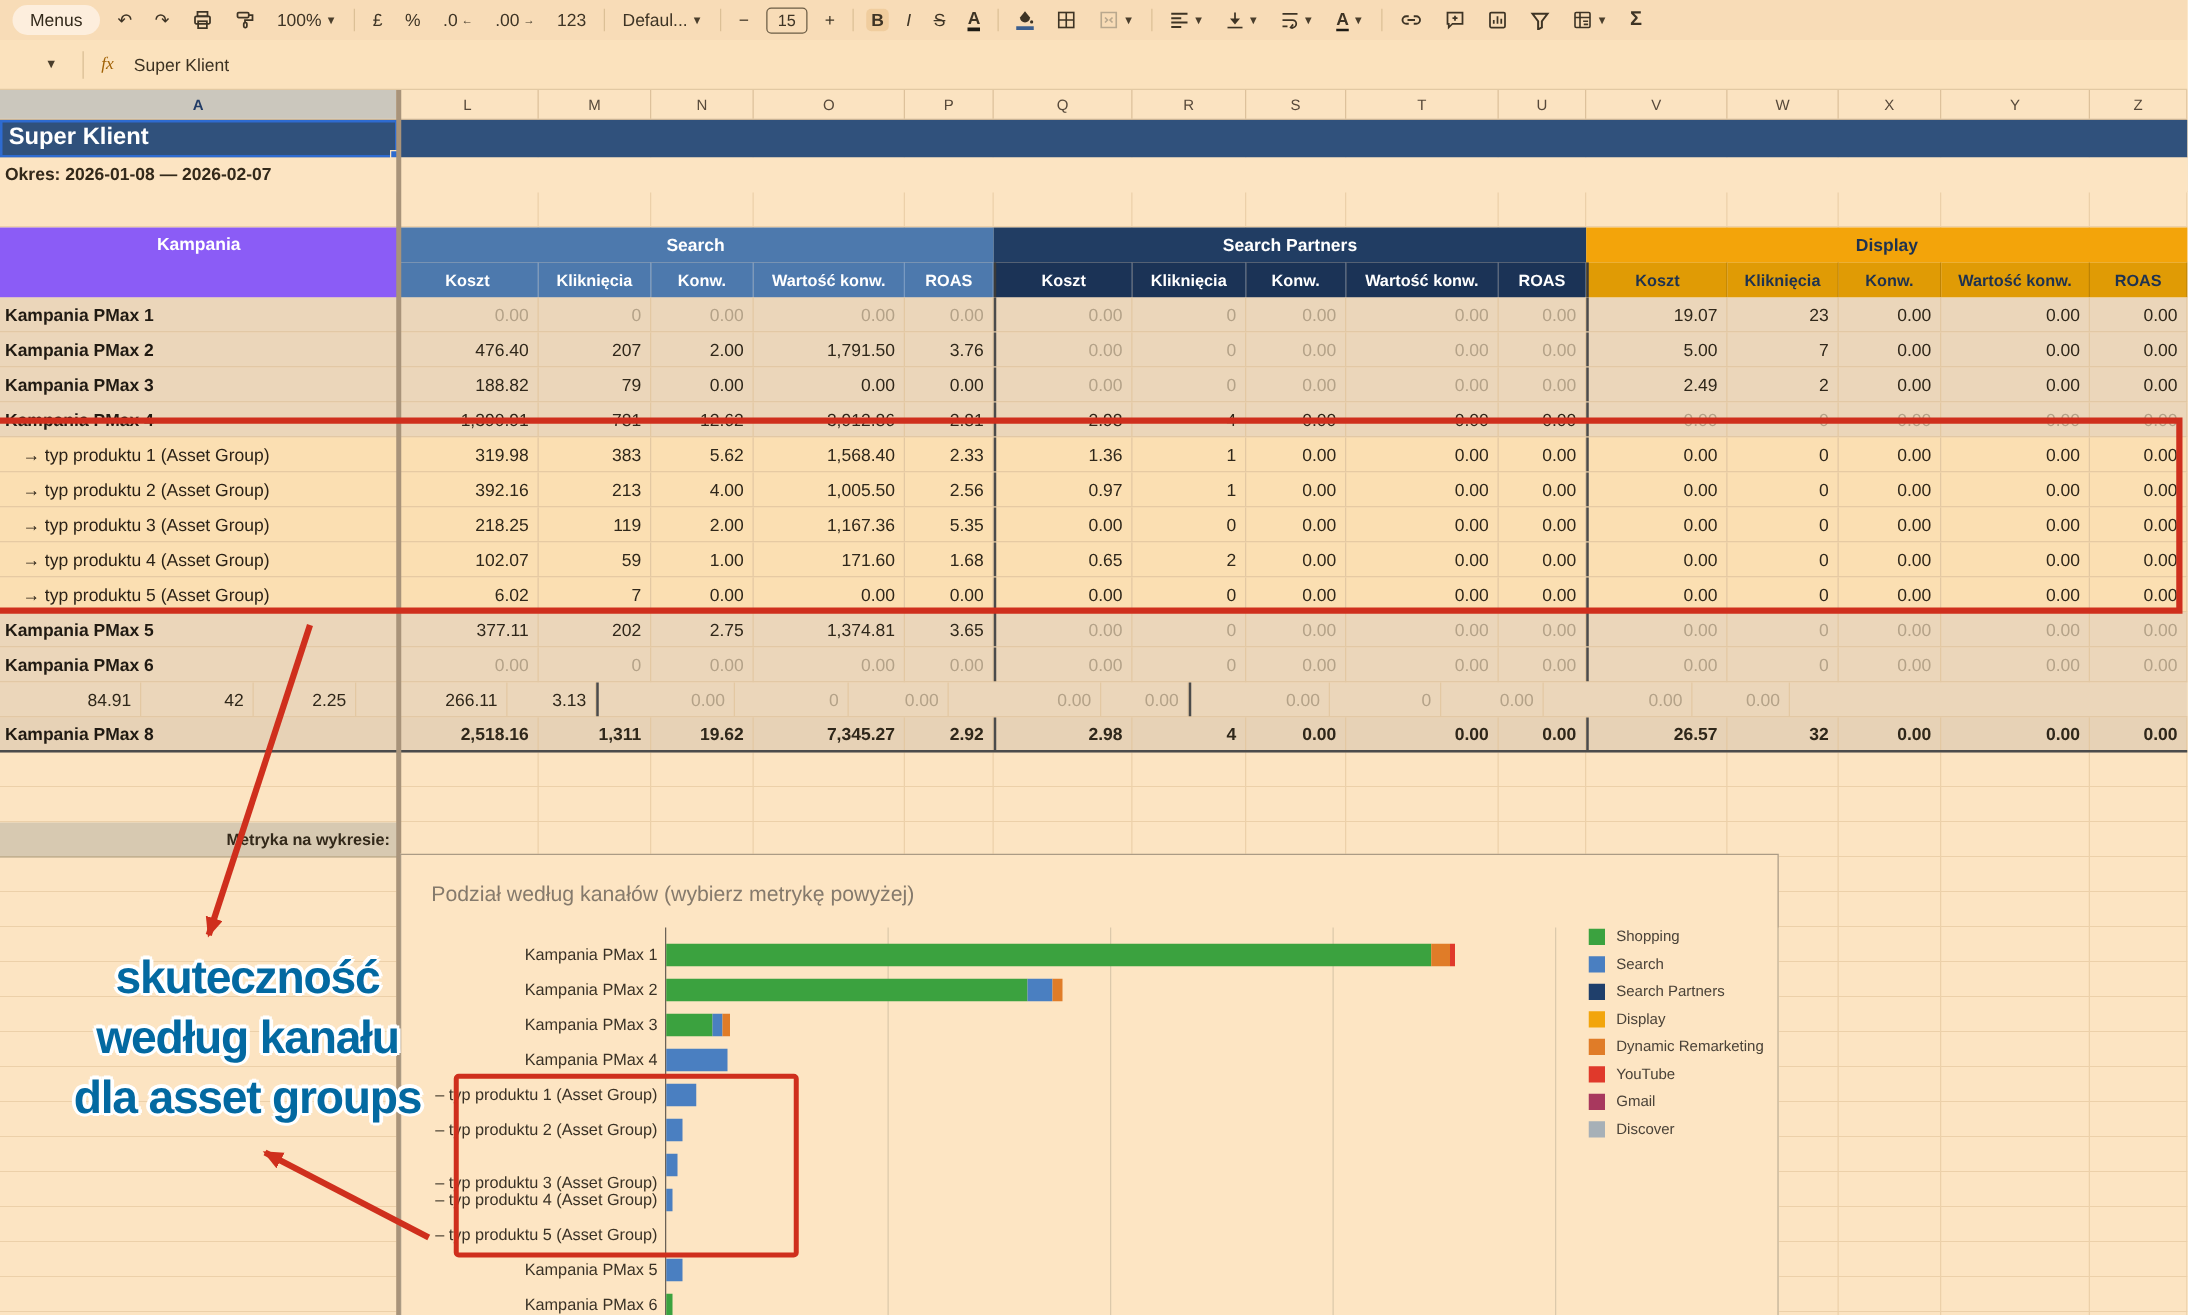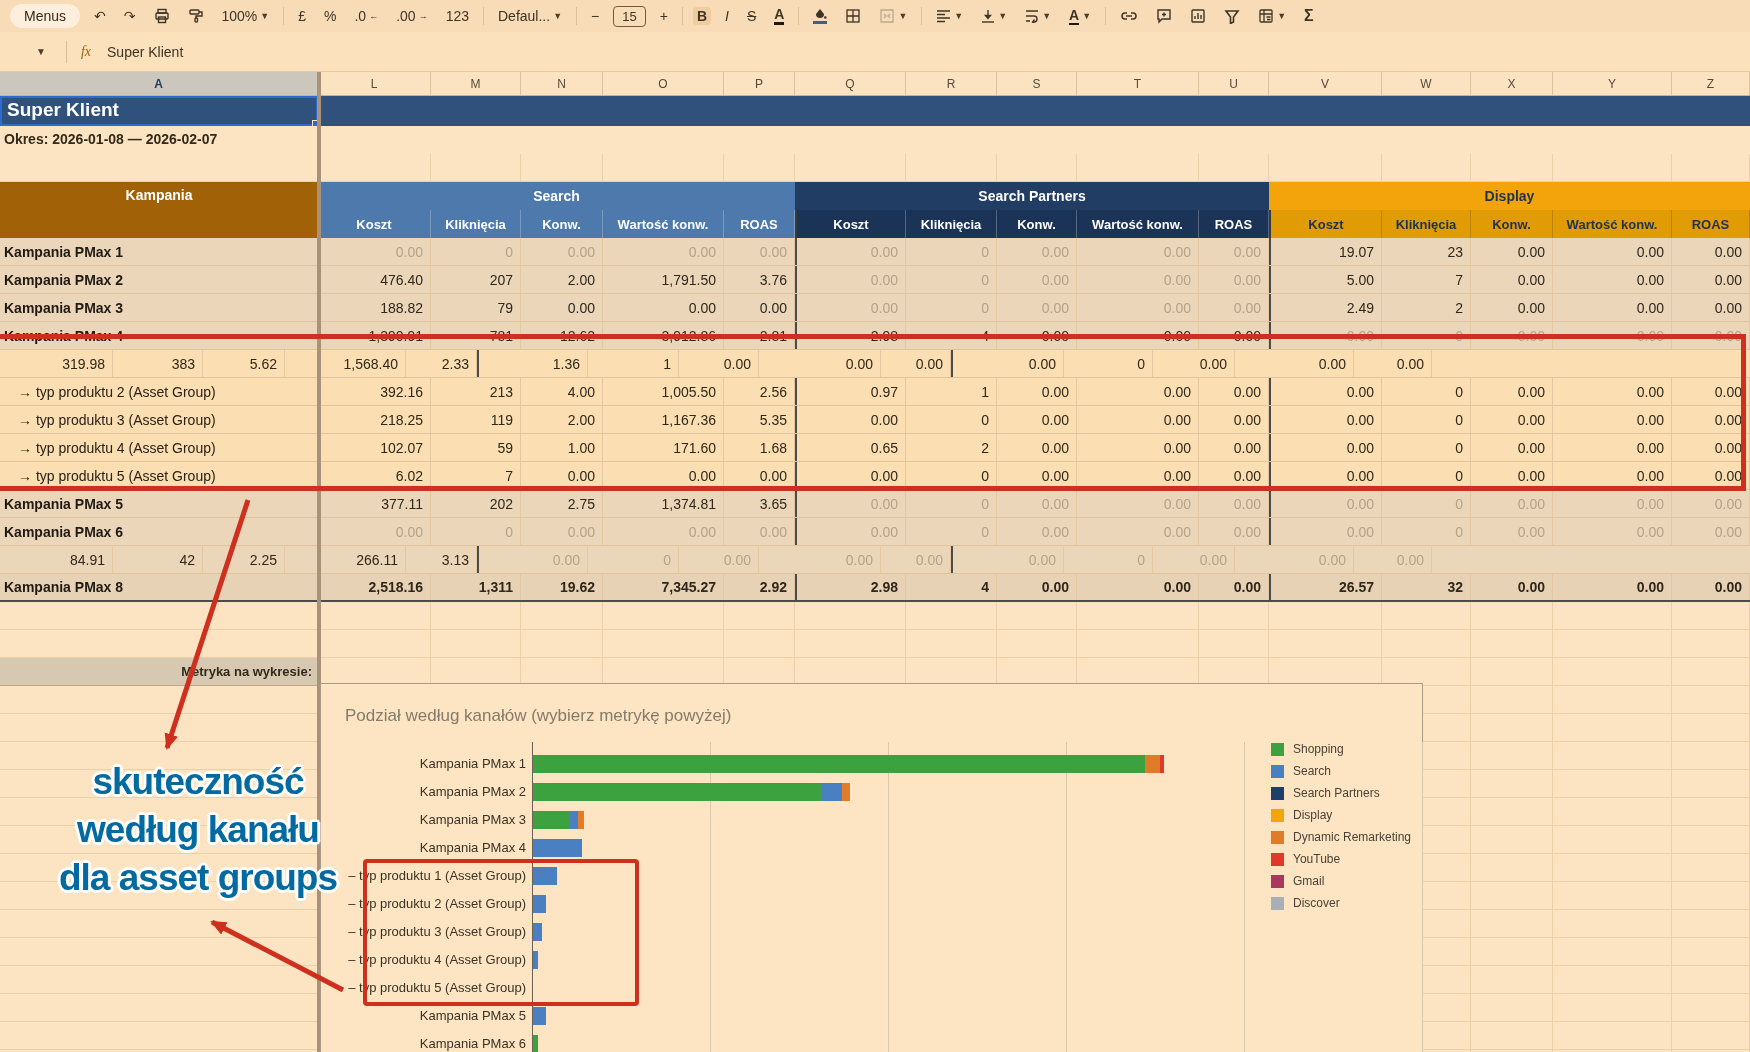--- a/index.html
+++ b/index.html
@@ -46,21 +46,21 @@
   .vline{position:absolute;top:96px;bottom:0;width:1px;background:#ecd0a9;}
 
   
   .row-title{position:absolute;left:0;top:96px;width:1750px;height:30px;background:#30517c;}
   .row-title .t{position:absolute;left:7px;top:3px;color:#fff;font-weight:bold;font-size:19px;}
   .sel-cell{position:absolute;left:0;top:96px;width:318px;height:30px;border:2px solid #2e6bd0;}
   .sel-handle{position:absolute;left:312px;top:120px;width:7px;height:7px;background:#2e6bd0;border:1px solid #fce4c2;}
   .row-period{position:absolute;left:0;top:126px;width:1750px;height:28px;background:#fce4c2;}
   .row-period .t{position:absolute;left:4px;top:5px;color:#33291a;font-weight:bold;font-size:14px;}
 
-  .kampania-hd{position:absolute;left:0;top:182px;width:318px;height:56px;background:#a16207;
+  .kampania-hd{position:absolute;left:0;top:182px;width:318px;height:56px;background:#8b5cf6;
     color:#fff;font-weight:bold;font-size:14px;display:flex;align-items:flex-start;justify-content:center;padding-top:5px;}
   .grp{position:absolute;top:182px;height:28px;color:#fff;font-weight:bold;font-size:14px;
     display:flex;align-items:center;justify-content:center;}
   .subrow{position:absolute;left:318px;top:210px;height:28px;display:flex;}
   .subcell{height:100%;display:flex;align-items:center;justify-content:center;
     font-weight:bold;font-size:13px;color:#fff;border-right:1px solid rgba(255,255,255,.25);}
   .subcell.g-display{color:#1e3250;border-right-color:rgba(0,0,0,.15);}
   .subcell.gstart{border-left:2px solid #3a3a3a;}
 
   .trow{position:absolute;left:0;height:28px;display:flex;border-bottom:1px solid #dfc49e;}
@@ -386,20 +386,21 @@
         <div class="vc" style="width: 80px;">0.00</div>
         <div class="vc" style="width: 122px;">0.00</div>
         <div class="vc" style="width: 70px;">0.00</div>
         <div class="vc dim gstart" style="width: 113px;">0.00</div>
         <div class="vc dim" style="width: 89px;">0</div>
         <div class="vc dim" style="width: 82px;">0.00</div>
         <div class="vc dim" style="width: 119px;">0.00</div>
         <div class="vc dim" style="width: 78px;">0.00</div>
       </div>
       <div class="trow asset" style="top: 350px; width: 1750px; background: rgb(251, 223, 178);">
+        <div class="lbl">→ typ produktu 1 (Asset Group)</div>
         <div class="vc" style="width: 113px;">319.98</div>
         <div class="vc" style="width: 90px;">383</div>
         <div class="vc" style="width: 82px;">5.62</div>
         <div class="vc" style="width: 121px;">1,568.40</div>
         <div class="vc" style="width: 71px;">2.33</div>
         <div class="vc gstart" style="width: 111px;">1.36</div>
         <div class="vc" style="width: 91px;">1</div>
         <div class="vc" style="width: 80px;">0.00</div>
         <div class="vc" style="width: 122px;">0.00</div>
         <div class="vc" style="width: 70px;">0.00</div>
@@ -590,21 +591,21 @@
           <div class="seg" style="width: 49px; background: rgb(74, 127, 193);"></div>
         </div>
         <div class="bar-label" style="left: 0px; width: 205px; top: 183px;">– typ produktu 1 (Asset Group)</div>
         <div class="bar" style="left: 212px; top: 183px; height: 18px;">
           <div class="seg" style="width: 24px; background: rgb(74, 127, 193);"></div>
         </div>
         <div class="bar-label" style="left: 0px; width: 205px; top: 211px;">– typ produktu 2 (Asset Group)</div>
         <div class="bar" style="left: 212px; top: 211px; height: 18px;">
           <div class="seg" style="width: 13px; background: rgb(74, 127, 193);"></div>
         </div>
-        <div class="bar-label" style="left: 0px; width: 205px; top: 239px;">– typ produktu 3 (Asset Group)</div>
+        <div class="bar-label" style="left: 0px; width: 205px; top: 253px;">– typ produktu 3 (Asset Group)</div>
         <div class="bar" style="left: 212px; top: 239px; height: 18px;">
           <div class="seg" style="width: 9px; background: rgb(74, 127, 193);"></div>
         </div>
         <div class="bar-label" style="left: 0px; width: 205px; top: 267px;">– typ produktu 4 (Asset Group)</div>
         <div class="bar" style="left: 212px; top: 267px; height: 18px;">
           <div class="seg" style="width: 5px; background: rgb(74, 127, 193);"></div>
         </div>
         <div class="bar-label" style="left: 0px; width: 205px; top: 295px;">– typ produktu 5 (Asset Group)</div>
         <div class="bar" style="left: 212px; top: 295px; height: 18px;"></div>
         <div class="bar-label" style="left: 0px; width: 205px; top: 323px;">Kampania PMax 5</div>

